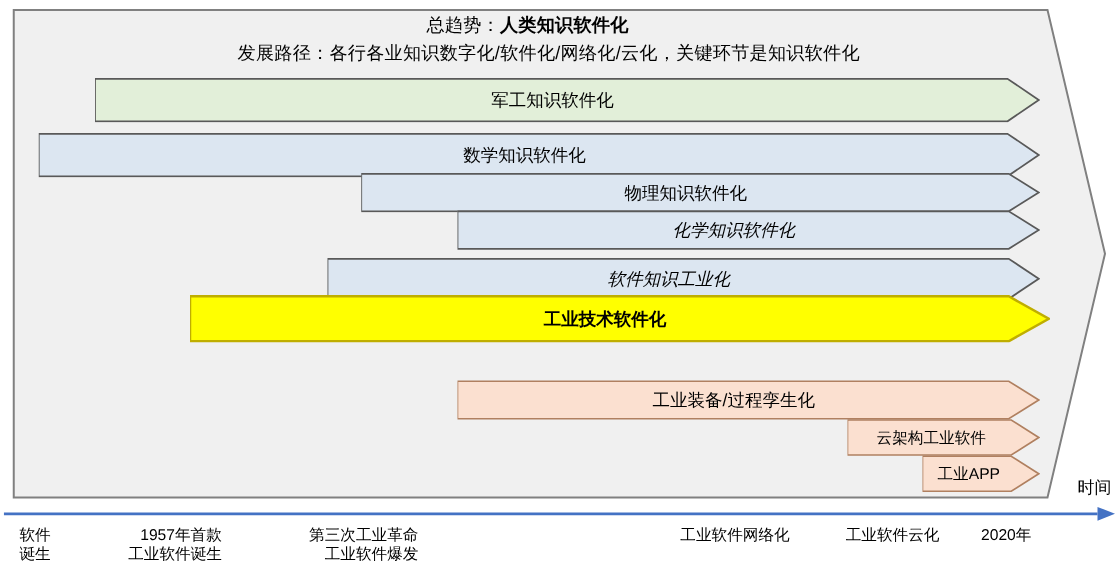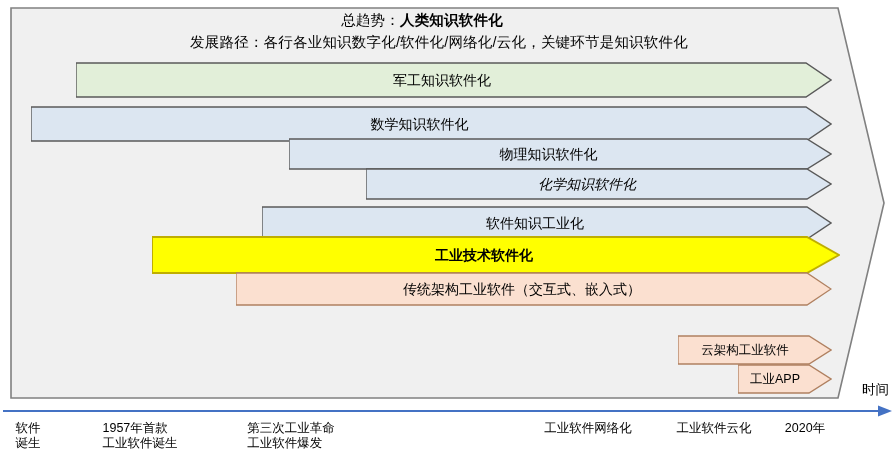--- a/index.html
+++ b/index.html
@@ -93,21 +93,21 @@
     right: 6px;
     top: 381px;
     font-size: 13.5px;
     white-space: nowrap;
   }
   .tick-label {
     position: absolute;
     top: 421px;
     font-size: 12.5px;
     line-height: 15px;
-    text-align: left;
+    text-align: right;
     white-space: nowrap;
     transform: translateX(-50%);
   }
   .tick-label .l2 { display: block; }
 </style>
 </head>
 <body>
 
 <div id="stage">
 
@@ -143,41 +143,41 @@
     <div class="bar-label">物理知识软件化</div>
   </div>
 
   <div class="bar" id="bar3" style="left:366px; top:168px; width:466px; height:32px;font-style:italic;">
     <svg class="bar-svg" viewBox="0 0 466 32" preserveAspectRatio="none">
       <polygon points="0,1 441,1 465,16 441,31 0,31" fill="#dce6f1" stroke="#595959" stroke-width="1.4"></polygon>
     </svg>
     <div class="bar-label">化学知识软件化</div>
   </div>
 
-  <div class="bar" id="bar4" style="left:262px; top:206px; width:570px; height:34px;">
+  <div class="bar" id="bar4" style="left:262px; top:206px; width:570px; height:34px;font-style:italic;">
     <svg class="bar-svg" viewBox="0 0 570 34" preserveAspectRatio="none">
       <polygon points="0,1 545,1 569,17 545,33 0,33" fill="#dce6f1" stroke="#595959" stroke-width="1.4"></polygon>
     </svg>
     <div class="bar-label">软件知识工业化</div>
   </div>
 
   <div class="bar highlight" id="bar5" style="left:152px; top:236px; width:688px; height:38px;">
     <svg class="bar-svg" viewBox="0 0 688 38" preserveAspectRatio="none">
       <polygon points="0,1 655,1 687,19 655,37 0,37" fill="#ffff00" stroke="#bfae00" stroke-width="2"></polygon>
     </svg>
     <div class="bar-label">工业技术软件化</div>
   </div>
 
-  <div class="bar" id="bar6" style="left:236px; top:272px; width:596px; height:34px;">
-    <svg class="bar-svg" viewBox="0 0 596 34" preserveAspectRatio="none">
-      <polygon points="0,1 571,1 595,17 571,33 0,33" fill="#fbe0d0" stroke="#b08060" stroke-width="1.3"></polygon>
-    </svg>
-    <div class="bar-label">传统架构工业软件（交互式、嵌入式）</div>
-  </div>
-
+
+  <div class="bar" id="bar7" style="left:366px; top:304px; width:466px; height:32px;">
+    <svg class="bar-svg" viewBox="0 0 466 32" preserveAspectRatio="none">
+      <polygon points="0,1 441,1 465,16 441,31 0,31" fill="#fbe0d0" stroke="#b08060" stroke-width="1.3"></polygon>
+    </svg>
+    <div class="bar-label">工业装备/过程孪生化</div>
+  </div>
 
   <div class="bar small" id="bar8" style="left:678px; top:335px; width:154px; height:30px;">
     <svg class="bar-svg" viewBox="0 0 154 30" preserveAspectRatio="none">
       <polygon points="0,1 131,1 153,15 131,29 0,29" fill="#fbe0d0" stroke="#b08060" stroke-width="1.3"></polygon>
     </svg>
     <div class="bar-label">云架构工业软件</div>
   </div>
 
   <div class="bar small" id="bar9" style="left:738px; top:364px; width:94px; height:30px;">
     <svg class="bar-svg" viewBox="0 0 94 30" preserveAspectRatio="none">

